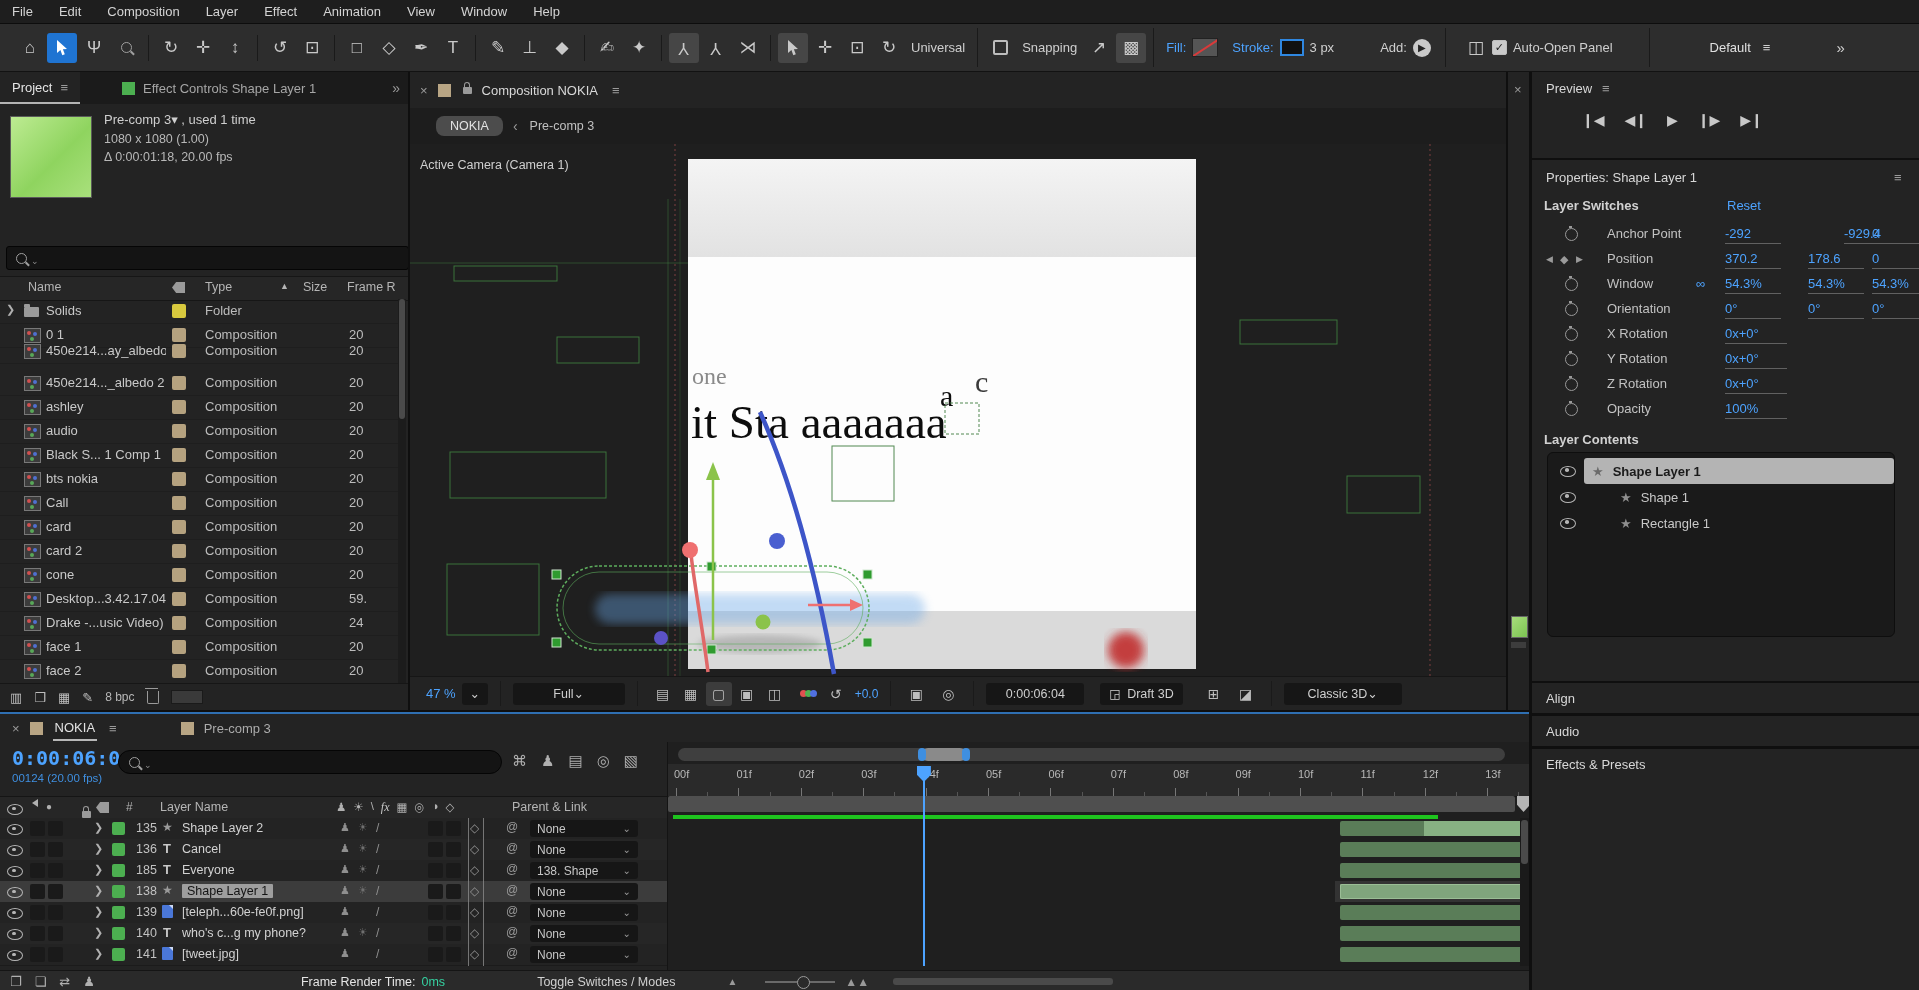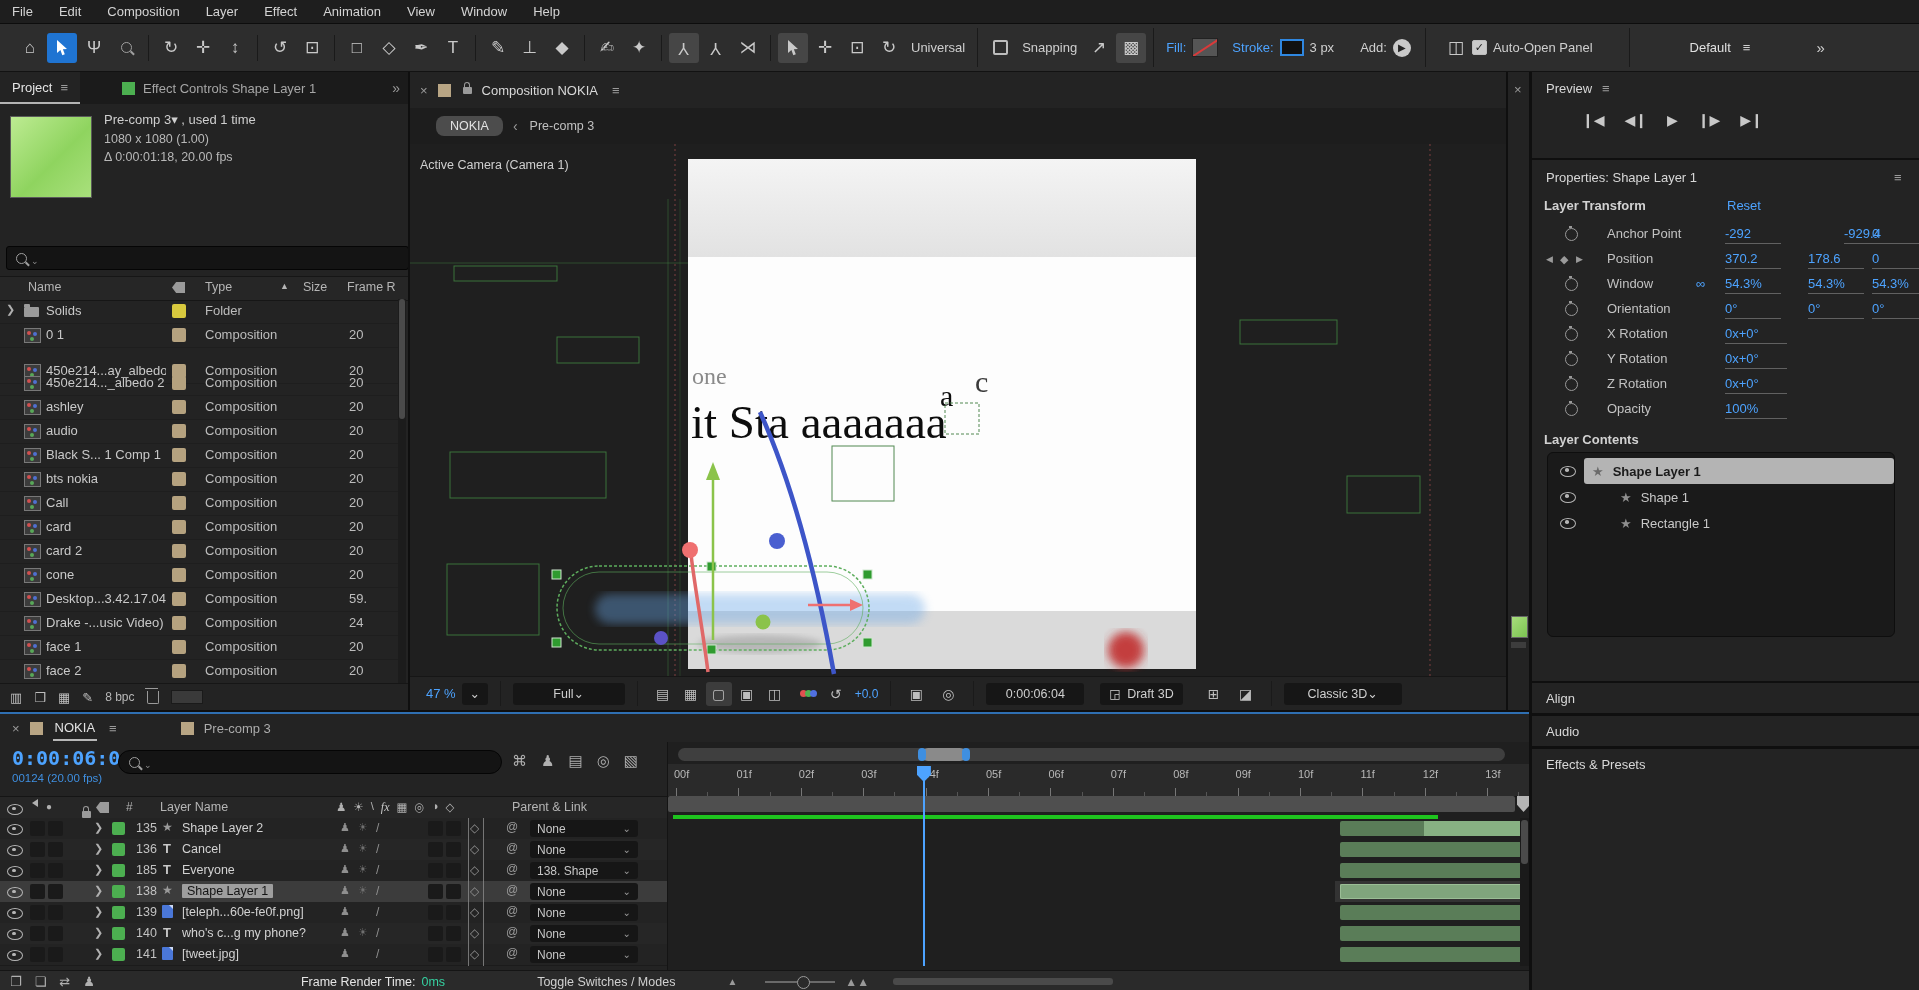--- a/index.html
+++ b/index.html
@@ -203,21 +203,21 @@
         <span class="tool active-dark">
           <span>▩</span>
         </span>
       </div>
     <div class="sep-v"></div>
     <span class="tb-label blue">Fill:</span>
     <span class="swatch-fill"></span>
     <span class="tb-label blue" style="margin-left:14px;">Stroke:</span>
     <span class="swatch-stroke"></span>
     <span class="tb-label">3 px</span>
-    <span class="tb-label" style="margin-left:20px;">Add:</span>
+    <span class="tb-label" style="margin-left:40px;">Add:</span>
     <span class="addcircle">▶</span>
     <div class="sep-v" style="margin:4px 14px;"></div>
     <span class="tool">◫</span>
     <span class="cb checked">✓</span>
     <span class="tb-label">Auto-Open Panel</span>
     <div class="sep-v" style="margin:4px 30px;"></div>
     <span class="tb-label" style="color:#e0e0e0;margin-left:30px;">Default</span>
     <span class="tb-label">≡</span>
     <span class="tb-label" style="margin-left:60px;font-size:15px;">»</span>
   </div>
@@ -264,21 +264,21 @@
           <span class="tp">Folder</span>
           <span class="rate"></span>
         </div>
         <div class="proj-row" style="top: 24px;">
           <span class="compico" style="position: absolute; left: 24px; top: 5px;"></span>
           <span class="nm">0 1</span>
           <span class="lbl" style="background: rgb(181, 162, 127);"></span>
           <span class="tp">Composition</span>
           <span class="rate">20</span>
         </div>
-        <div class="proj-row" style="top: 60px; text-decoration: underline;">
+        <div class="proj-row" style="top: 40px; text-decoration: underline;">
           <span class="compico" style="position: absolute; left: 24px; top: 5px;"></span>
           <span class="nm">450e214...ay_albedo</span>
           <span class="lbl" style="background: rgb(181, 162, 127);"></span>
           <span class="tp">Composition</span>
           <span class="rate">20</span>
         </div>
         <div class="proj-row" style="top: 72px;">
           <span class="compico" style="position: absolute; left: 24px; top: 5px;"></span>
           <span class="nm">450e214..._albedo 2</span>
           <span class="lbl" style="background: rgb(181, 162, 127);"></span>
@@ -528,21 +528,21 @@
           <span style="cursor: default;">◀❙</span>
           <span style="cursor: default;">▶</span>
           <span style="cursor: default;">❙▶</span>
           <span style="cursor: default;">▶❙</span>
         </div>
     </div>
 
     <div class="rpanel" style="top:88px;height:521px;padding-left:16px;">
       <span class="abs phead" style="left:14px;top:10px;">Properties: Shape Layer 1</span>
       <span class="abs" style="left:362px;top:10px;color:#9a9a9a;">≡</span>
-      <span class="abs" style="left:12px;top:38px;color:#d2d2d2;font-weight:bold;font-size:13px;">Layer Transform</span>
+      <span class="abs" style="left:12px;top:38px;color:#d2d2d2;font-weight:bold;font-size:13px;">Layer Switches</span>
       <span class="abs" style="left:195px;top:38px;color:#4da3ff;font-size:13px;">Reset</span>
       <div id="prop-rows-host" class="abs" style="left:0;top:62px;width:387px;height:205px;">
           <div class="prop-row" style="top: 0px;">
             <span class="stopwatch" style="position: absolute; left: 33px; top: 6px;"></span>
             <span class="prop-label">Anchor Point</span>
             <span class="prop-val" style="left: 193px;">-292</span>
             <span class="prop-val" style="left: 276px; margin-left: 36px;">-929.4</span>
             <span class="prop-val" style="left: 340px;">0</span>
           </div>
           <div class="prop-row" style="top: 25px;">

